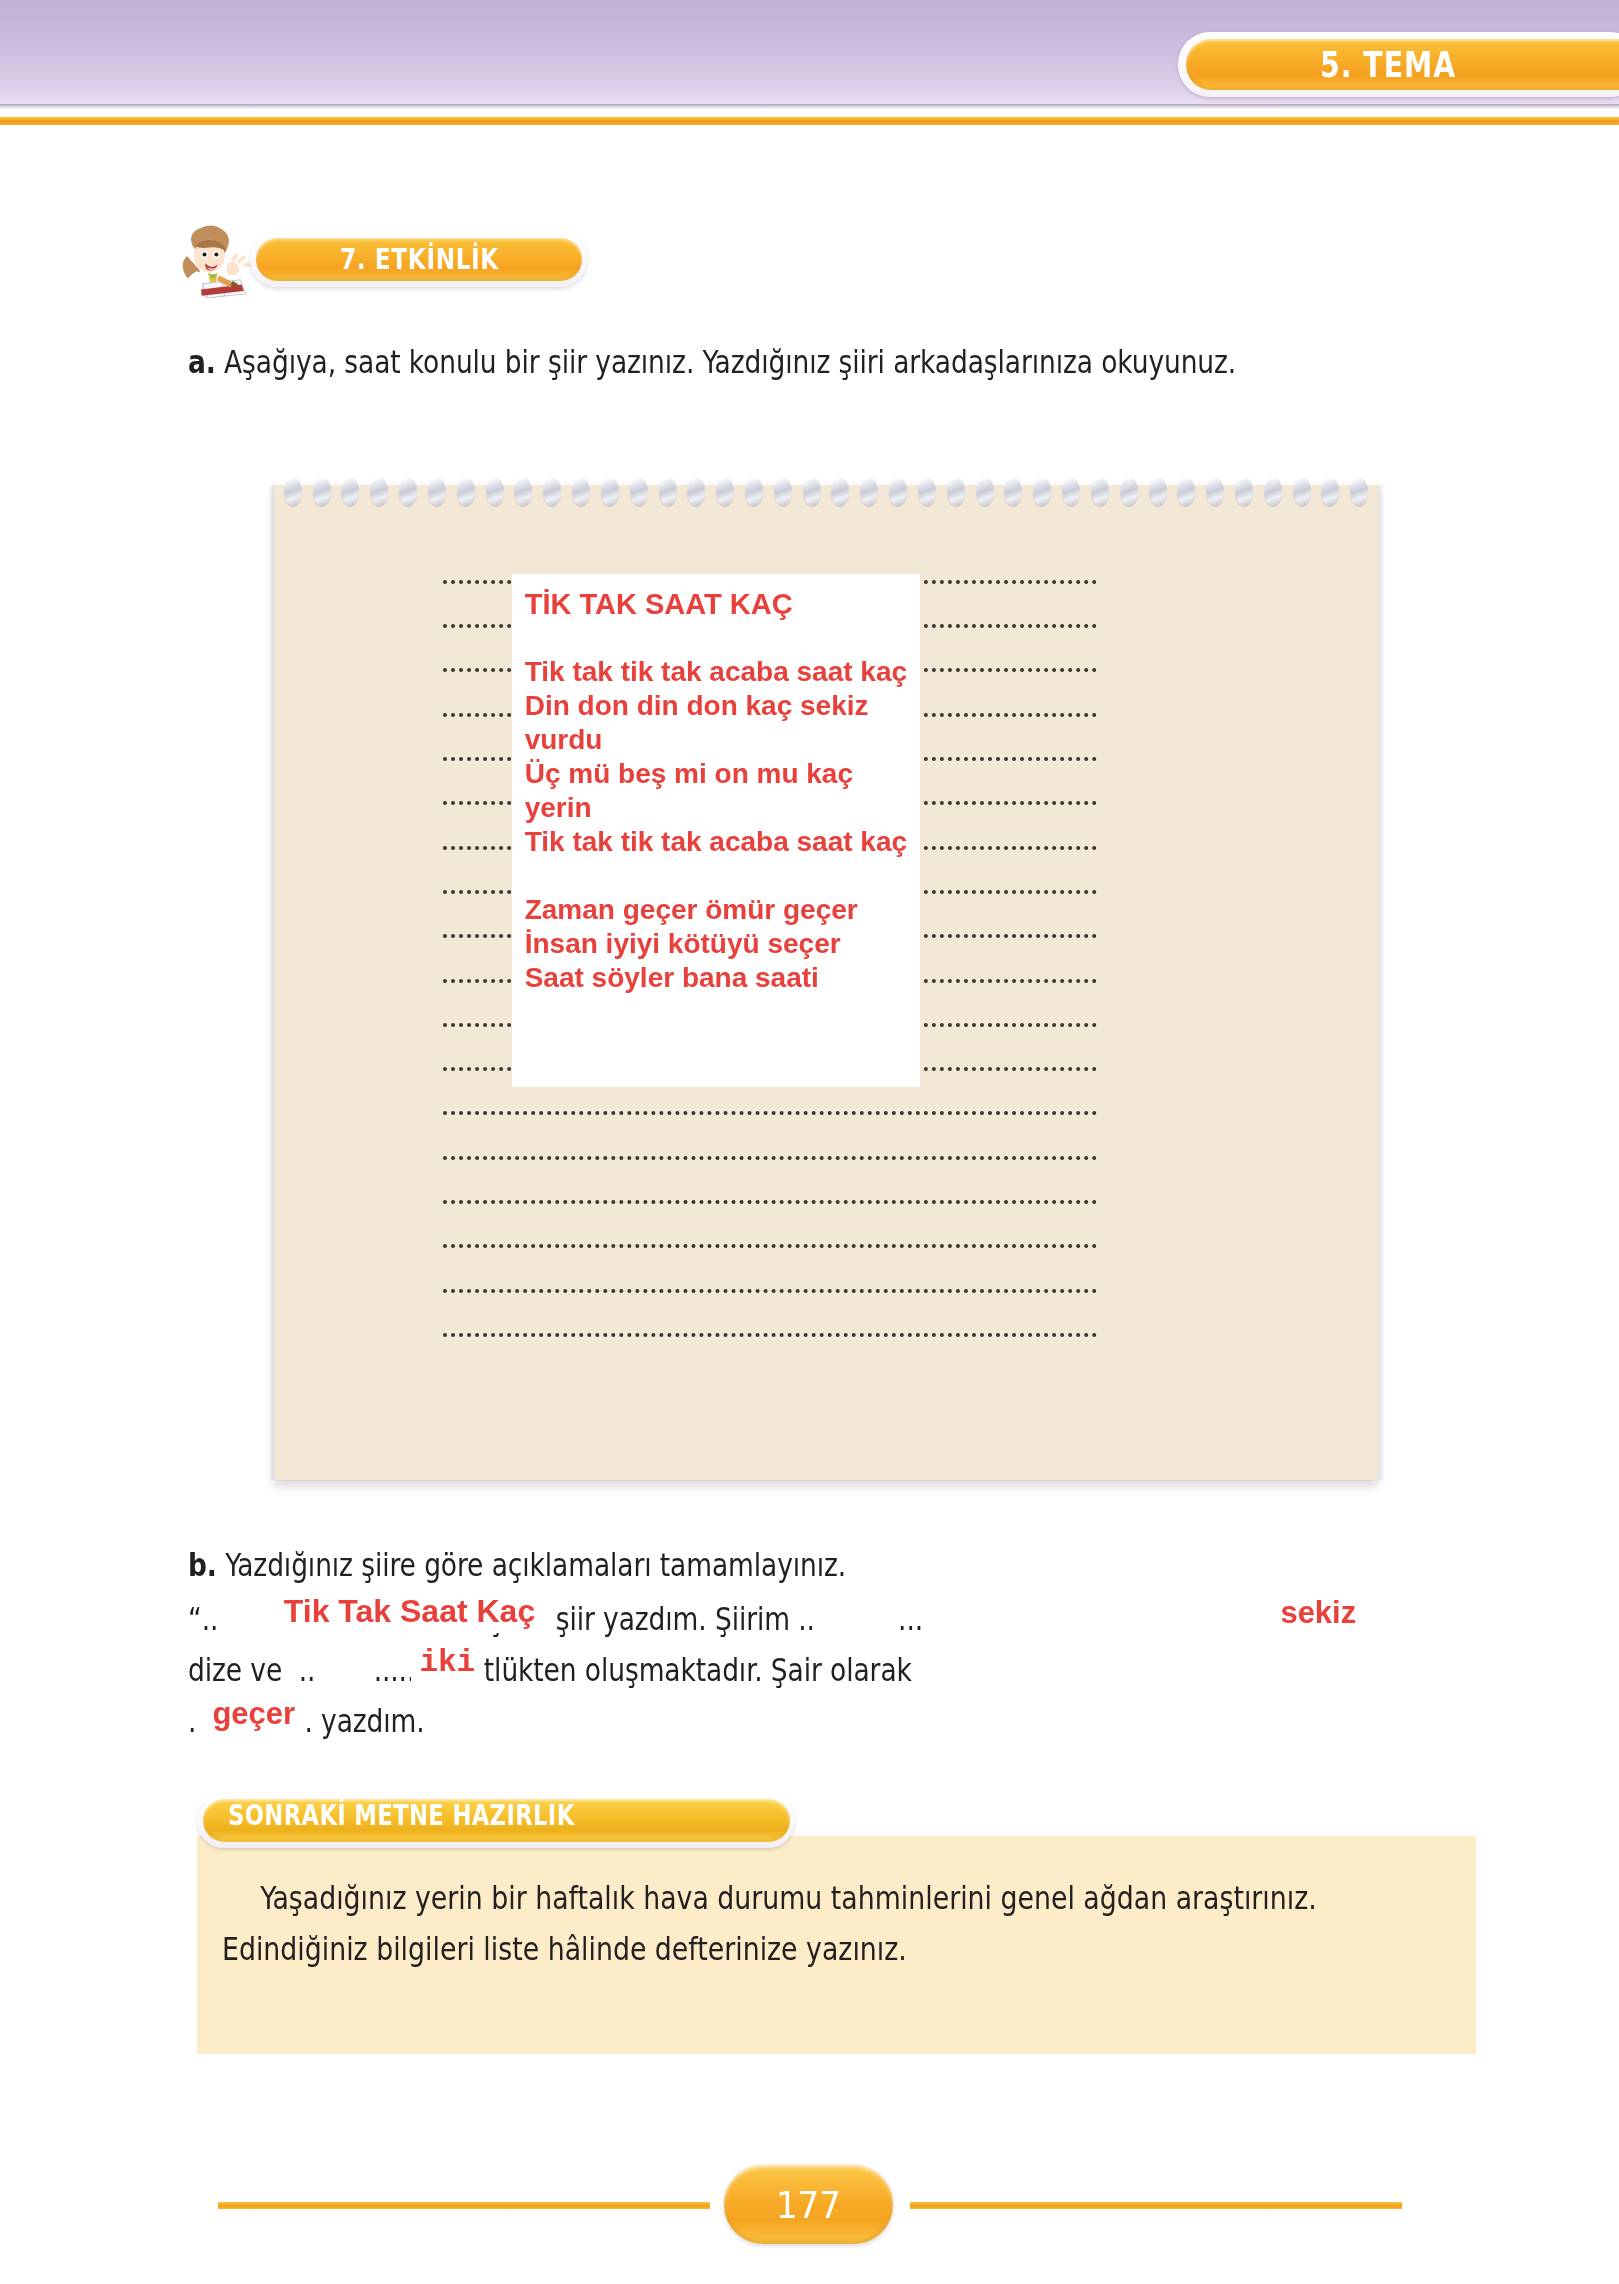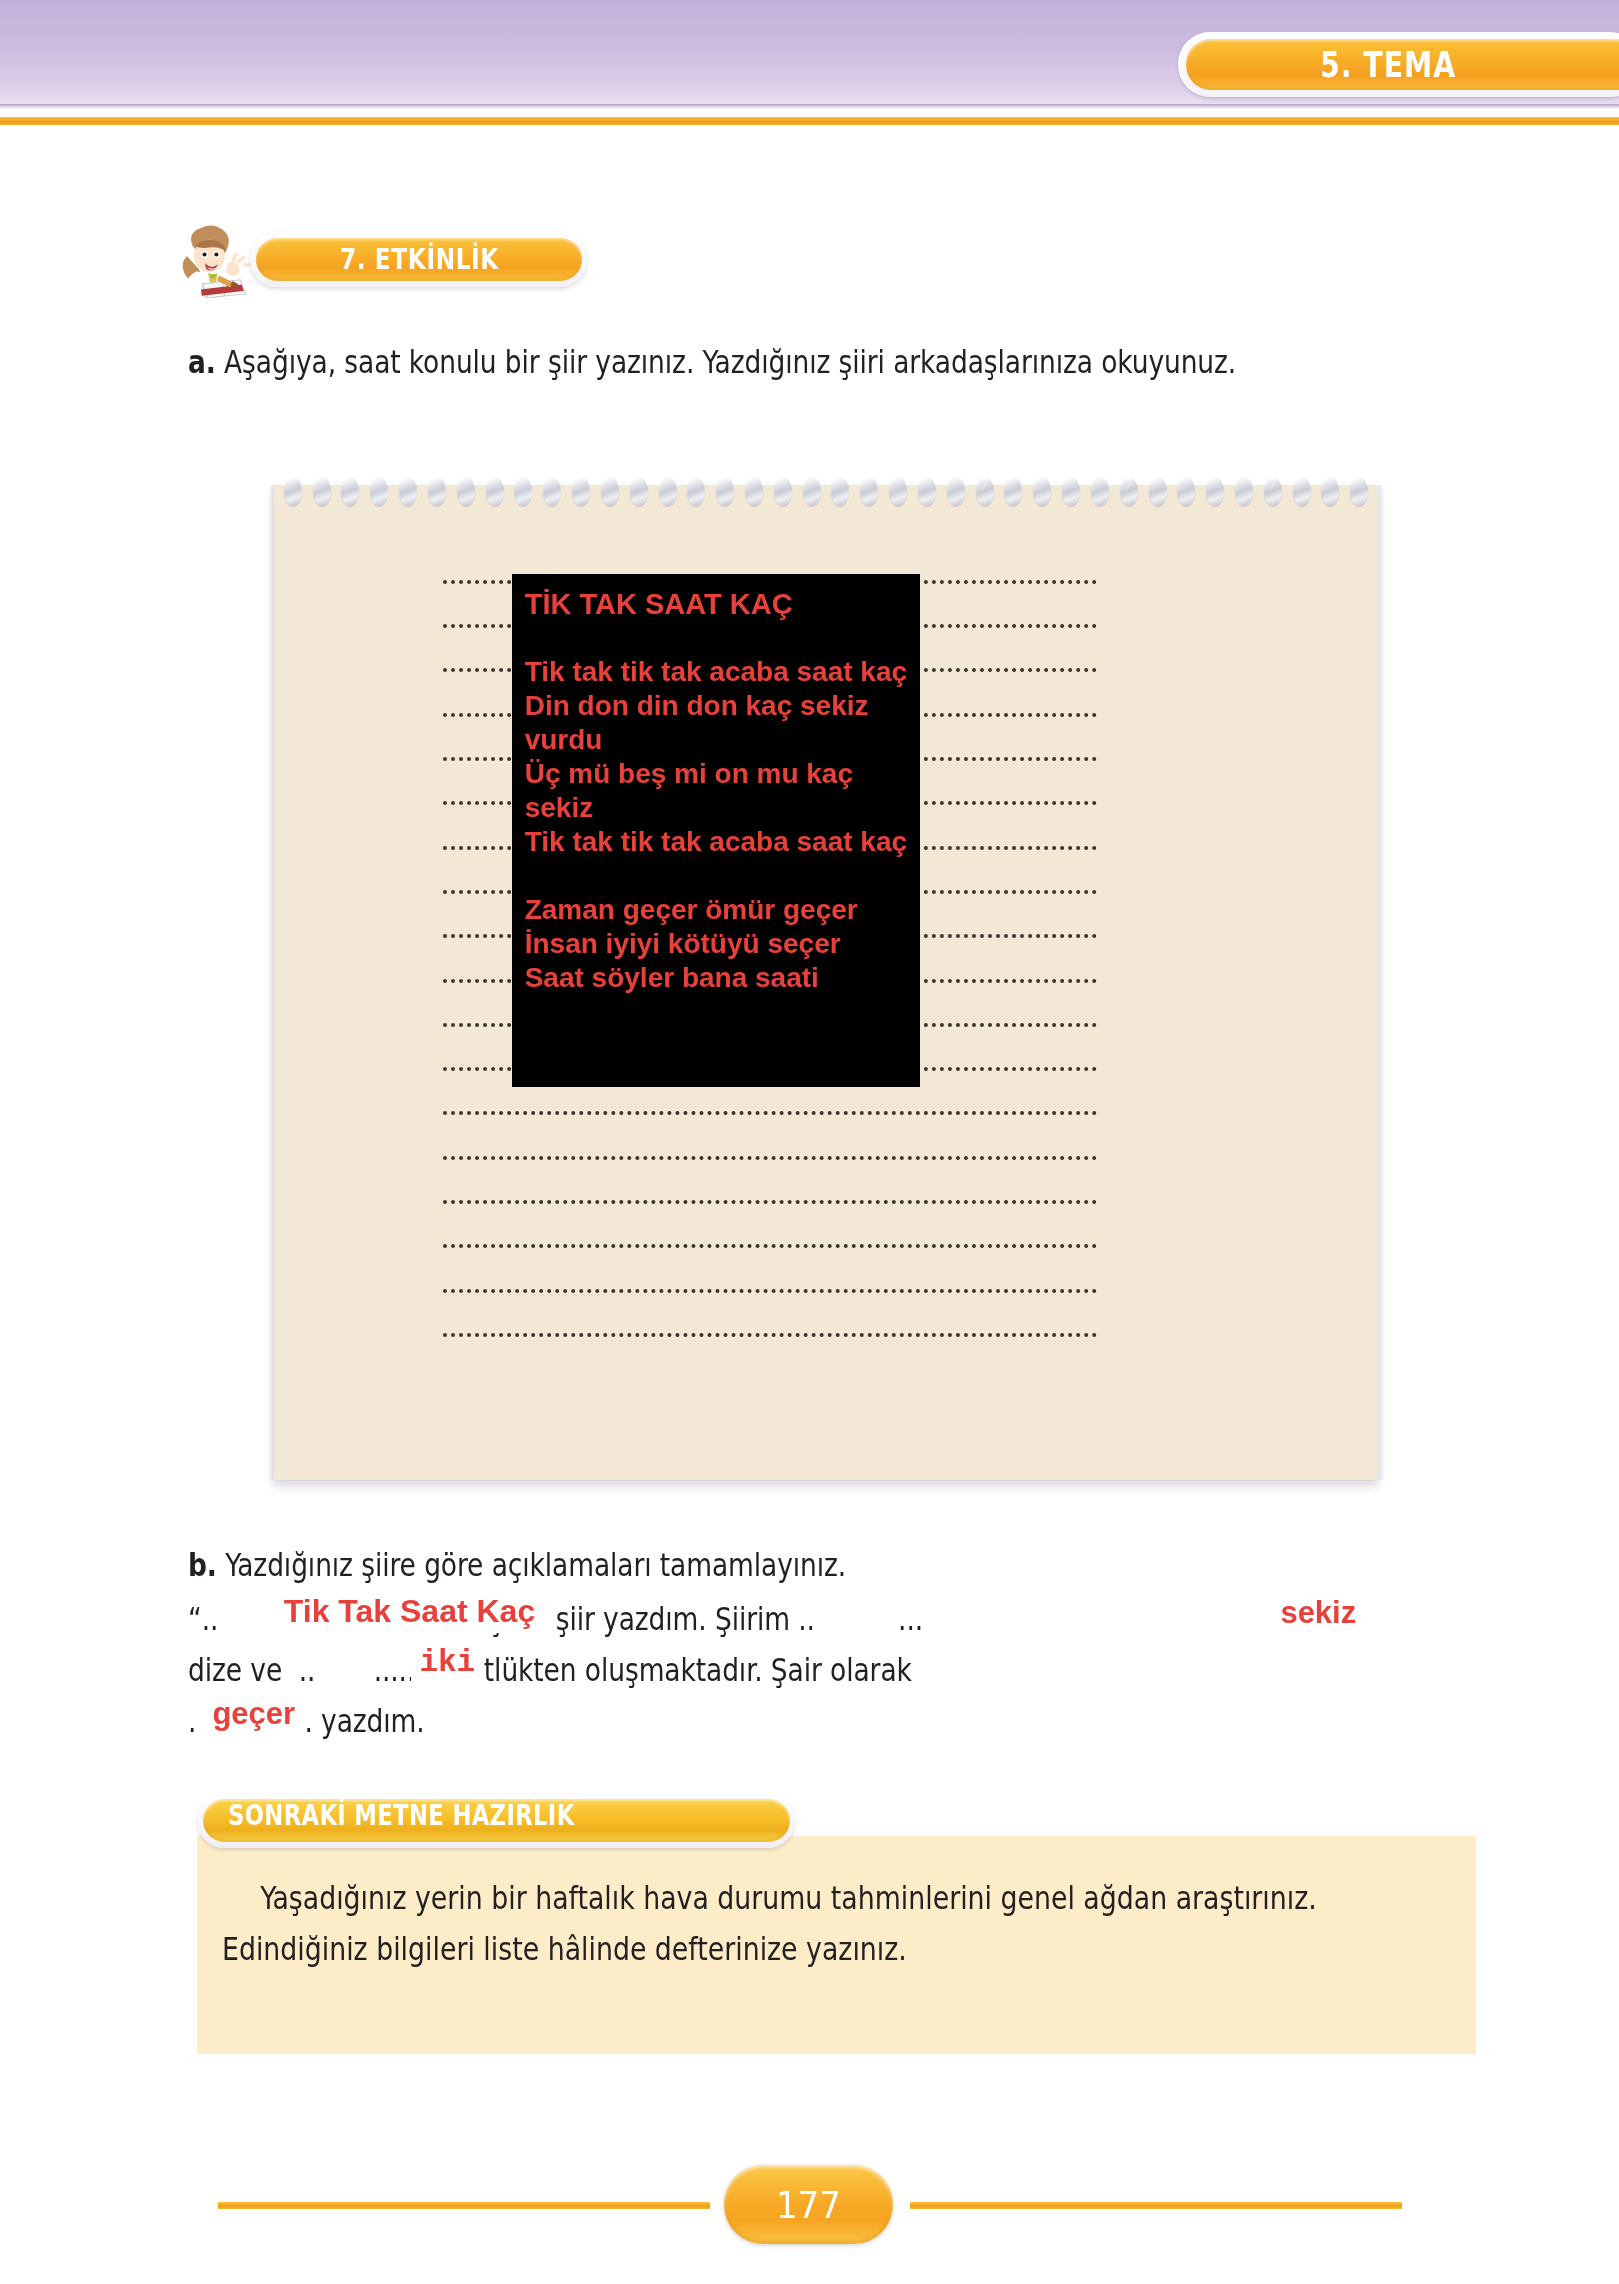--- a/index.html
+++ b/index.html
@@ -97,21 +97,21 @@
     background:linear-gradient(160deg,#fdfdfe 10%,#c9cbd6 48%,#eef0f4 70%,#b9bcc9 100%);
     box-shadow:0 0.7px 0.7px rgba(120,120,135,.4);
   }
   .note-dotline{
     position:absolute; height:0;
     border-top:4.9px dotted #2b2623;
     opacity:.92;
   }
   .white-box{
     position:absolute; left:238px; top:89px; width:408px; height:0px;
-    background:#000000;
+    background:#ffffff;
   }
   .poem{
     position:absolute; left:0; top:0; width:100%;
     color:#e8413c; font-weight:bold;
     font-family:"Liberation Sans", sans-serif;
     font-size:28px; line-height:34px;
     padding:12.7px 0 0 12.7px; box-sizing:border-box;
   }
   .poem .title{ font-size:29px; }
   .poem .gap{ display:block; height:34px; }
@@ -286,21 +286,21 @@
       <div class="note-dotline" style="left: 169px; top: 804px; width: 654px;"></div>
       <div class="note-dotline" style="left: 169px; top: 848px; width: 654px;"></div>
     </div>
   <div class="white-box" style="height: 513px;">
     <div class="poem" id="poem">
         <div class="title">TİK TAK SAAT KAÇ</div>
         <span class="gap"></span>
         <div>Tik tak tik tak acaba saat kaç</div>
         <div>Din don din don kaç sekiz</div>
         <div>vurdu</div>
-        <div>Üç mü beş mi on mu kaç sekiz</div>
+        <div>Üç mü beş mi on mu kaç yerin</div>
         <div>Tik tak tik tak acaba saat kaç</div>
         <span class="gap"></span>
         <div>Zaman geçer ömür geçer</div>
         <div>İnsan iyiyi kötüyü seçer</div>
         <div>Saat söyler bana saati</div>
       </div>
   </div>
 </div>
 
 <div class="para" id="instr-b">

